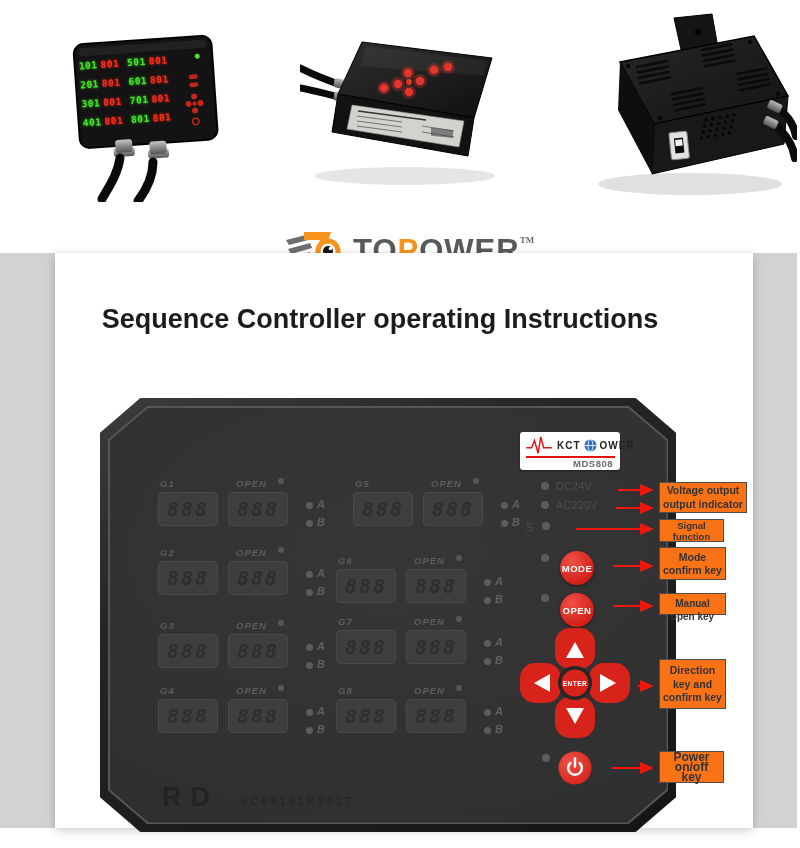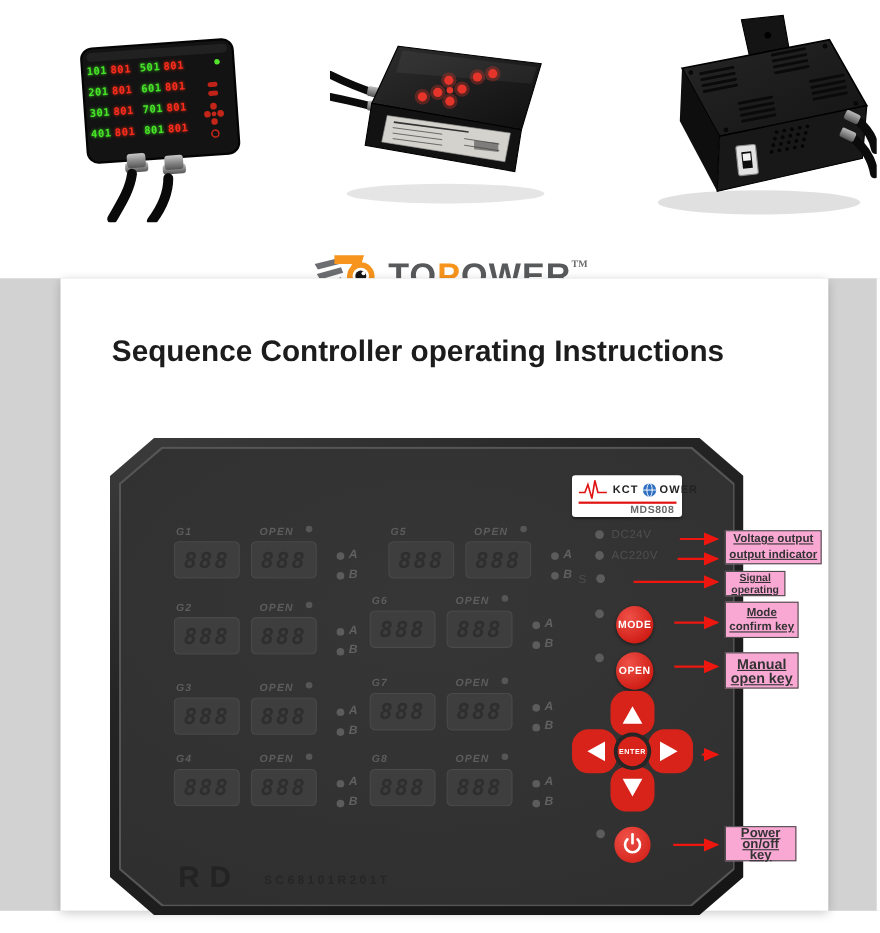--- a/index.html
+++ b/index.html
@@ -60,22 +60,22 @@
         background:radial-gradient(circle at 35% 30%,#ef5047,#cf1d15 75%);
         color:#fff;font-weight:bold;font-size:9.5px;letter-spacing:.5px;
         display:flex;align-items:center;justify-content:center;box-shadow:0 1px 3px rgba(0,0,0,.55);}
   .btn-dot{position:absolute;width:8px;height:8px;border-radius:50%;background:#5c5c5c;}
 
   
   .rd{position:absolute;left:62px;top:384px;font-size:27px;font-weight:bold;letter-spacing:9px;color:#232323;}
   .code{position:absolute;left:140px;top:397px;font-size:11px;font-weight:bold;letter-spacing:3px;color:#262626;}
 
   
-  .callout{position:absolute;background:#f9a8d4;border:1px solid #4d4d4d;text-align:center;
-           font-weight:bold;color:#333;box-sizing:border-box;text-decoration:underline;}
+  .callout{position:absolute;background:#f97316;border:1px solid #4d4d4d;text-align:center;
+           font-weight:bold;color:#333;box-sizing:border-box;}
   .arrows{position:absolute;left:0;top:0;pointer-events:none;}
 
   
   .photo{position:absolute;}
   .led{position:absolute;left:29px;top:34px;width:125px;transform:rotate(-4deg);
        font-family:"DejaVu Sans Mono",monospace;font-weight:bold;font-size:9.5px;letter-spacing:.5px;}
   .led-row{margin-bottom:8px;white-space:nowrap;}
   .lg{color:#46e627;text-shadow:0 0 3px rgba(70,230,40,.95);margin-right:3px;}
   .lr{color:#ff2d1d;text-shadow:0 0 3px rgba(255,45,20,.95);margin-right:8px;}
 </style>
@@ -351,21 +351,21 @@
       <span class="glab">G5</span>
       <span class="olab">OPEN</span>
       <span class="odot"></span>
       <span class="disp d1">888</span>
       <span class="disp d2">888</span>
       <span class="abdot a"></span>
         <span class="ablet a">A</span>
       <span class="abdot b"></span>
         <span class="ablet b">B</span>
     </div>
-    <div class="group" style="left:236px;top:143px">
+    <div class="group" style="left:236px;top:157px">
       <span class="glab">G6</span>
       <span class="olab">OPEN</span>
       <span class="odot"></span>
       <span class="disp d1">888</span>
       <span class="disp d2">888</span>
       <span class="abdot a"></span>
         <span class="ablet a">A</span>
       <span class="abdot b"></span>
         <span class="ablet b">B</span>
     </div>
@@ -461,31 +461,36 @@
       <line x1="613" y1="606" x2="652" y2="606" marker-end="url(#ah)"></line>
       <line x1="638" y1="686" x2="652" y2="686" marker-end="url(#ah)"></line>
       <line x1="612" y1="768" x2="652" y2="768" marker-end="url(#ah)"></line>
     </g>
   </svg>
 
   <div class="callout" style="left:659px;top:482px;width:88px;height:31px;font-size:10.5px;line-height:13.5px;padding-top:1px">
     <div>Voltage output</div>
     <div>output indicator</div>
   </div>
-  <div class="callout" style="left:659px;top:519px;width:55px;height:23px;font-size:9.5px;line-height:10.5px;padding-top:1px">
+  <div class="callout" style="left:659px;top:519px;width:65px;height:23px;font-size:9.5px;line-height:10.5px;padding-top:1px">
     <div>Signal</div>
-    <div>operating</div>
+    <div>function</div>
   </div>
   <div class="callout" style="left:659px;top:547px;width:67px;height:33px;font-size:10.5px;line-height:13px;padding-top:3px">
     <div>Mode</div>
     <div>confirm key</div>
   </div>
-  <div class="callout" style="left:659px;top:593px;width:67px;height:33px;font-size:13px;line-height:13px;padding-top:3px">
+  <div class="callout" style="left:659px;top:593px;width:67px;height:22px;font-size:10px;line-height:13px;padding-top:3px">
     <div>Manual</div>
     <div>open key</div>
+  </div>
+  <div class="callout" style="left:659px;top:659px;width:67px;height:50px;font-size:10.5px;line-height:13.5px;padding-top:4px">
+    <div>Direction</div>
+    <div>key and</div>
+    <div>confirm key</div>
   </div>
   <div class="callout" style="left:659px;top:751px;width:65px;height:32px;font-size:12px;line-height:9.8px;padding-top:1px">
     <div>Power</div>
     <div>on/off</div>
     <div>key</div>
   </div>
 
 </div>
 
 </body></html>

